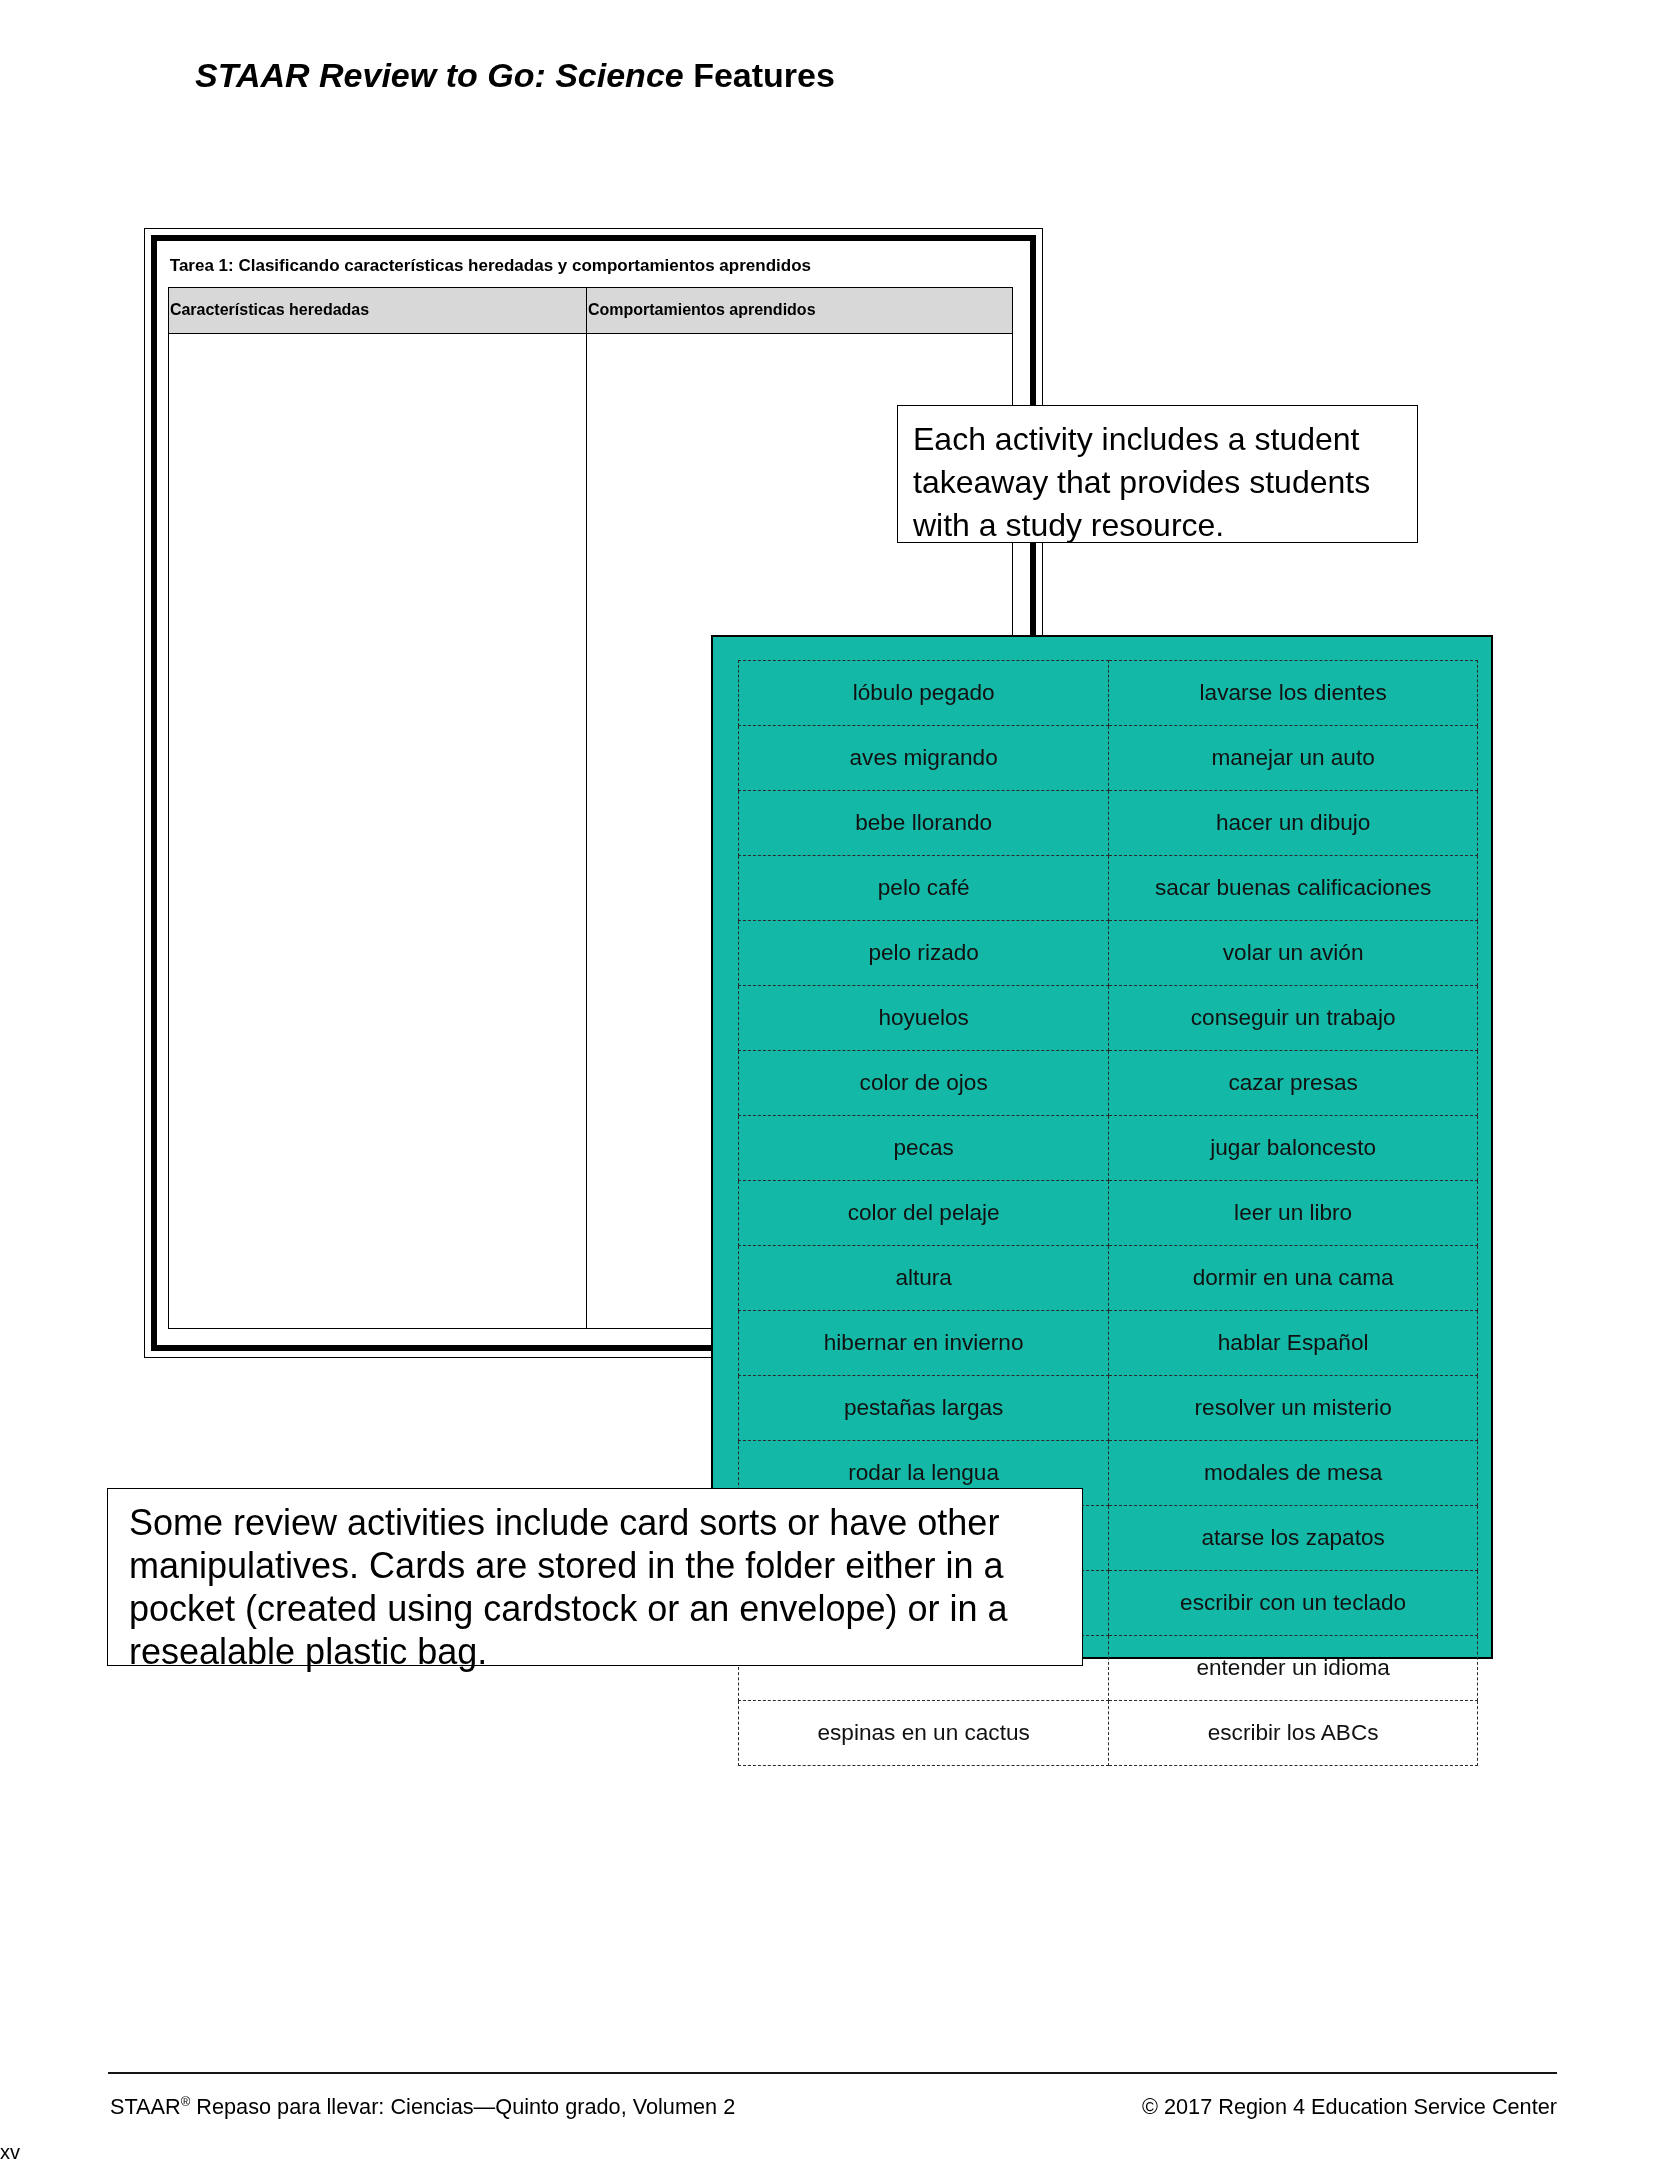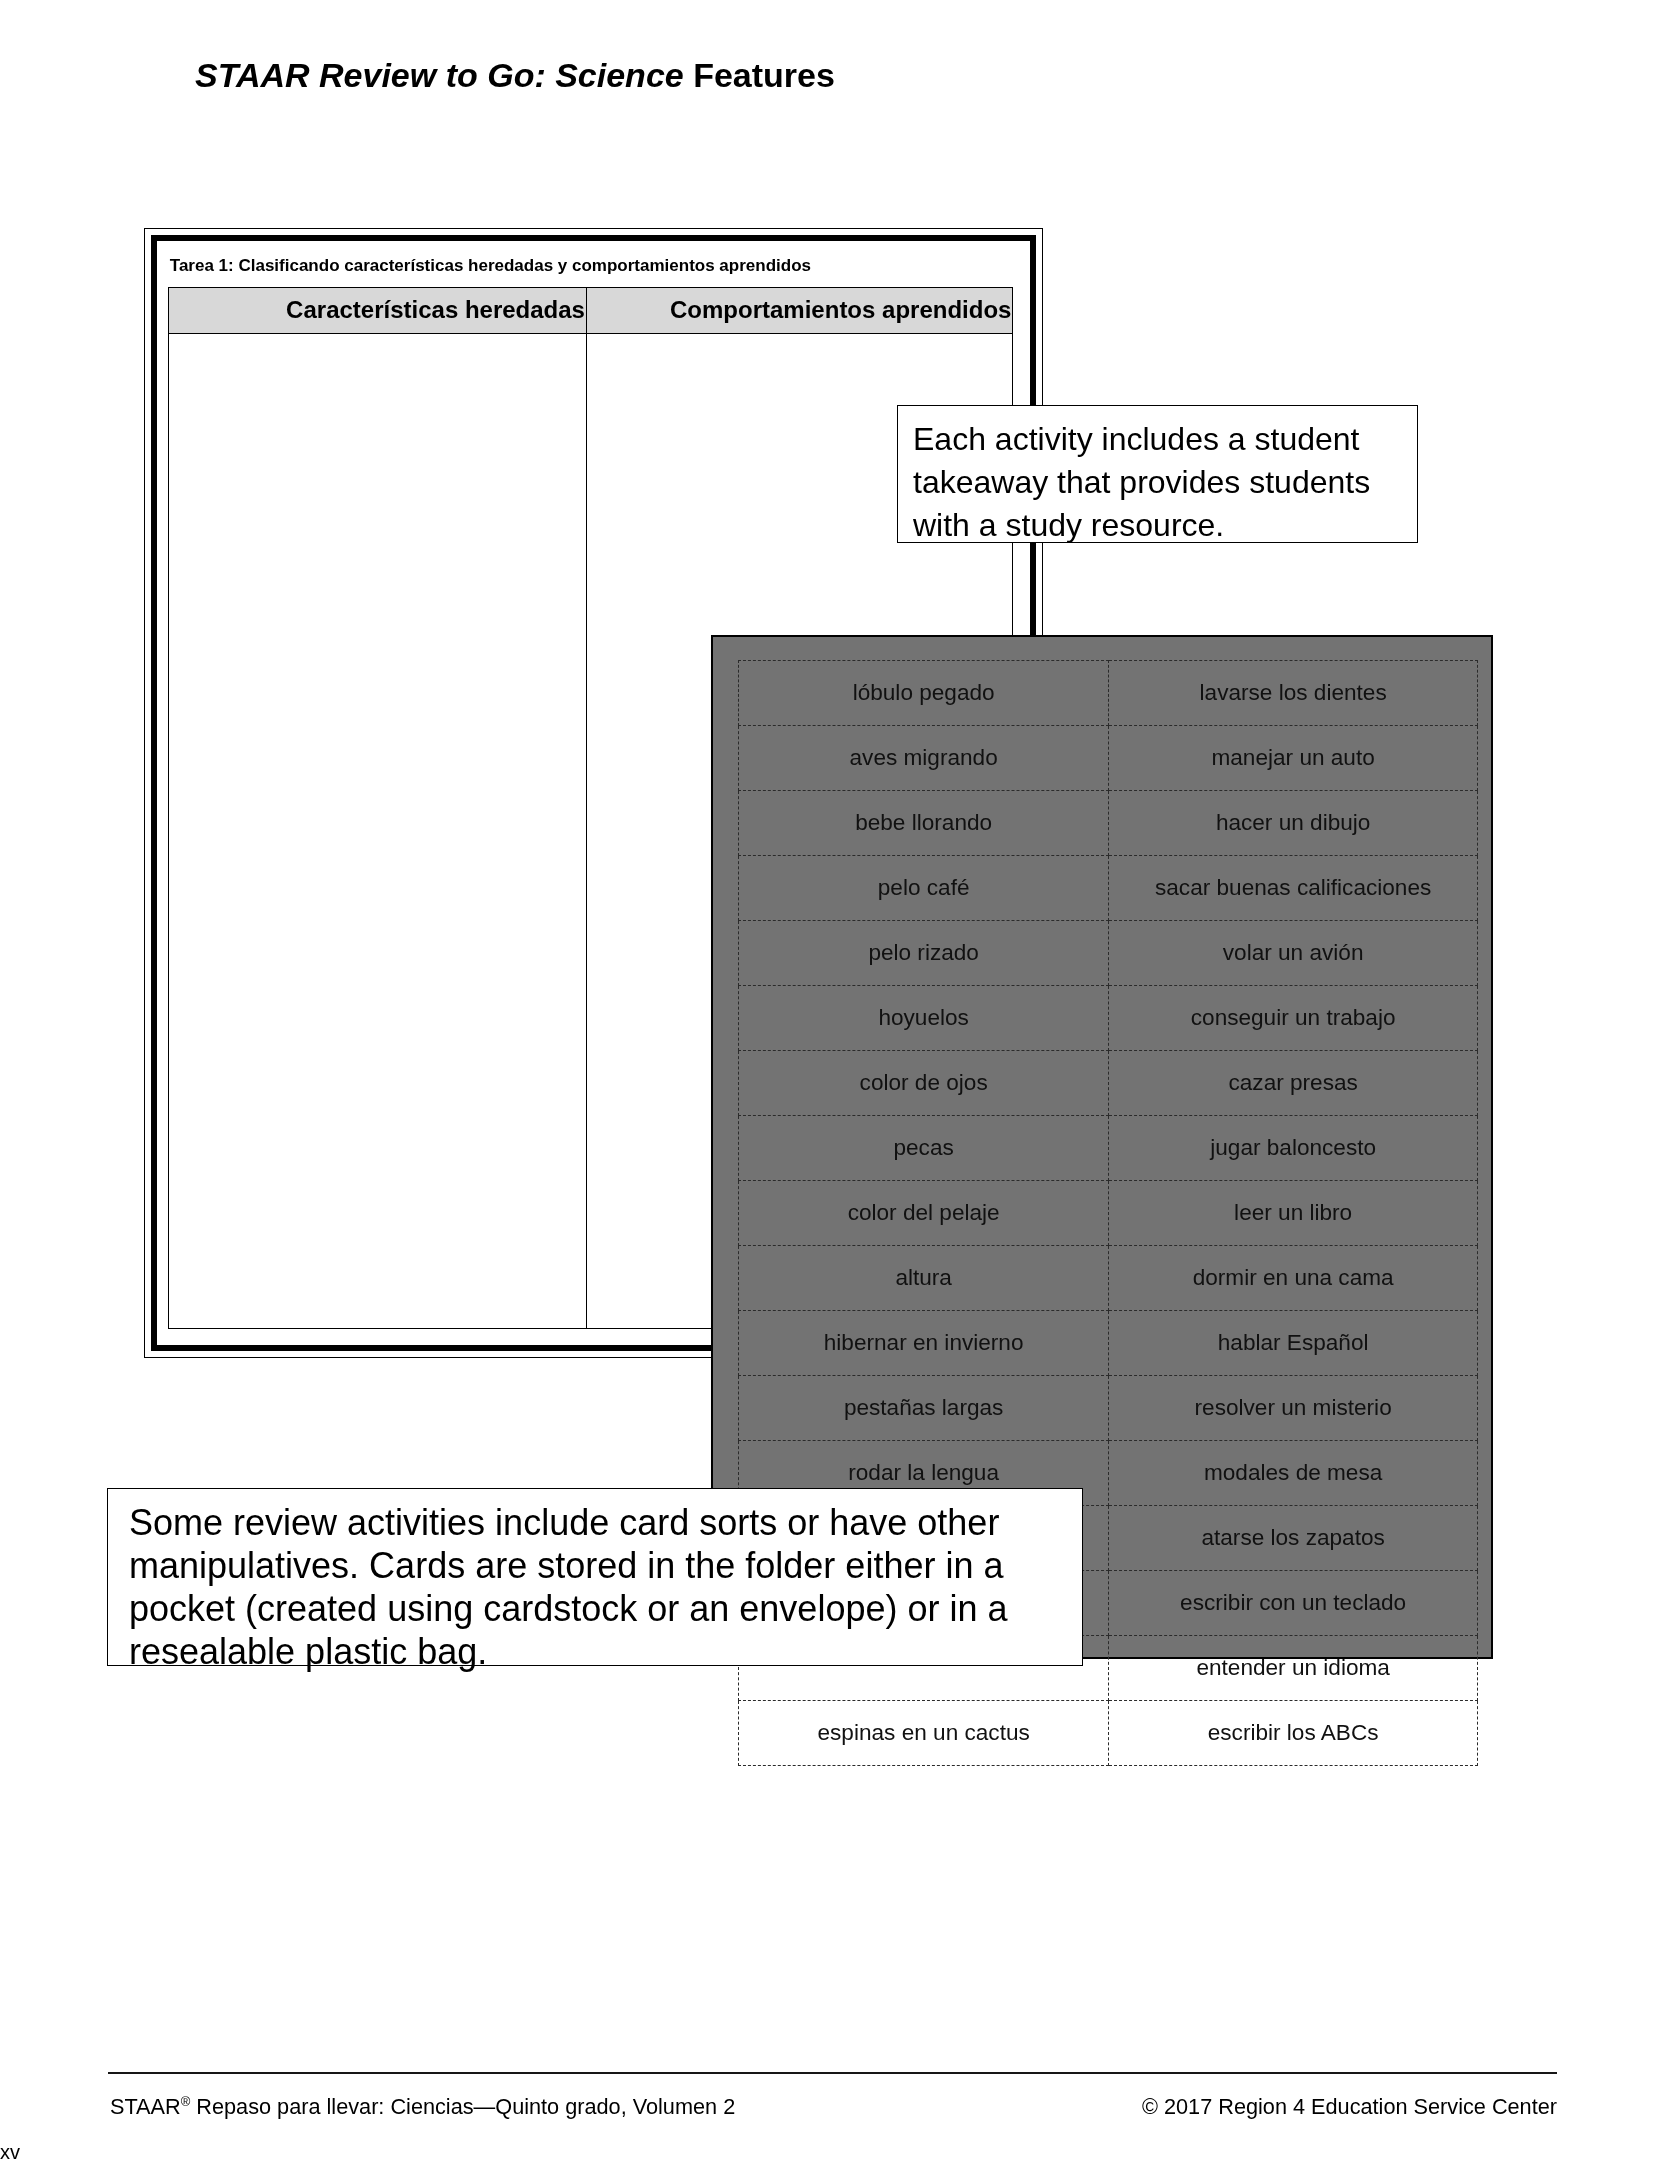--- a/index.html
+++ b/index.html
@@ -13,35 +13,35 @@
   .doc-title { position:absolute; left:195px; top:56px; font-size:34px; font-weight:bold; white-space:nowrap; }
   .doc-title .it { font-style:italic; }
 
   
   .tarea { position:absolute; left:144px; top:228px; width:899px; height:1130px;
            border:1.9px solid #000; background:#fff; box-sizing:border-box; z-index:1; }
   .tarea-inner { position:absolute; left:5.6px; top:5.6px; right:5.6px; bottom:5.6px;
                  border:6.6px solid #000; padding:11.3px 17px 0 11.3px; box-sizing:border-box; }
   .tarea-title { font-size:17px; font-weight:bold; margin:3.8px 0 11.3px 1.9px; }
   .tarea-table { border-collapse:collapse; width:100%; table-layout:fixed; }
-  .tarea-table th { border:1.9px solid #000; height:43px; font-size:24px; font-weight:bold; text-align:right; }
+  .tarea-table th { border:1.9px solid #000; height:43px; font-size:16px; font-weight:bold; text-align:left; }
   .tarea-table td { border:1.9px solid #000; height:992px; background:#fff; }
   .col-left  { width:49.5%; }
   .col-right { width:50.5%; }
 
   
   .callout { position:absolute; border:1.9px solid #000; background:#fff; box-sizing:border-box; }
   #callout-takeaway { left:897px; top:405px; width:521px; height:138px;
                       padding:12.2px 11.3px 0 15px; font-size:32px; line-height:43px; z-index:3; }
   #callout-cards { left:107px; top:1488px; width:976px; height:178px;
                    padding:12.2px 55px 0 21px; font-size:36px; line-height:43px; z-index:4; }
 
   
   .cardbox { position:absolute; left:711px; top:635px; width:782px; height:1024px;
-             border:2.8px solid #000; background:#737373; box-sizing:border-box; z-index:2;padding-left:12px; }
+             border:2.8px solid #000; background:#14b8a6; box-sizing:border-box; z-index:2;padding-left:12px; }
   .cardgrid { position:absolute; left:25.4px; top:22.6px; width:740px;
               border-collapse:collapse; table-layout:fixed; }
   .cardgrid td { border:1.9px dashed #2b2b2b; height:62px; text-align:center;
                  font-size:22.6px; color:#111; overflow:hidden; white-space:nowrap; }
 
   
   .footer-rule { position:absolute; left:108px; top:2072px; width:1449px; height:0;
                  border-top:2.8px solid #161616; }
   .footer-left { position:absolute; left:110px; top:2094px; font-size:21.7px; white-space:nowrap; }
   .footer-left sup { font-size:13px; }

